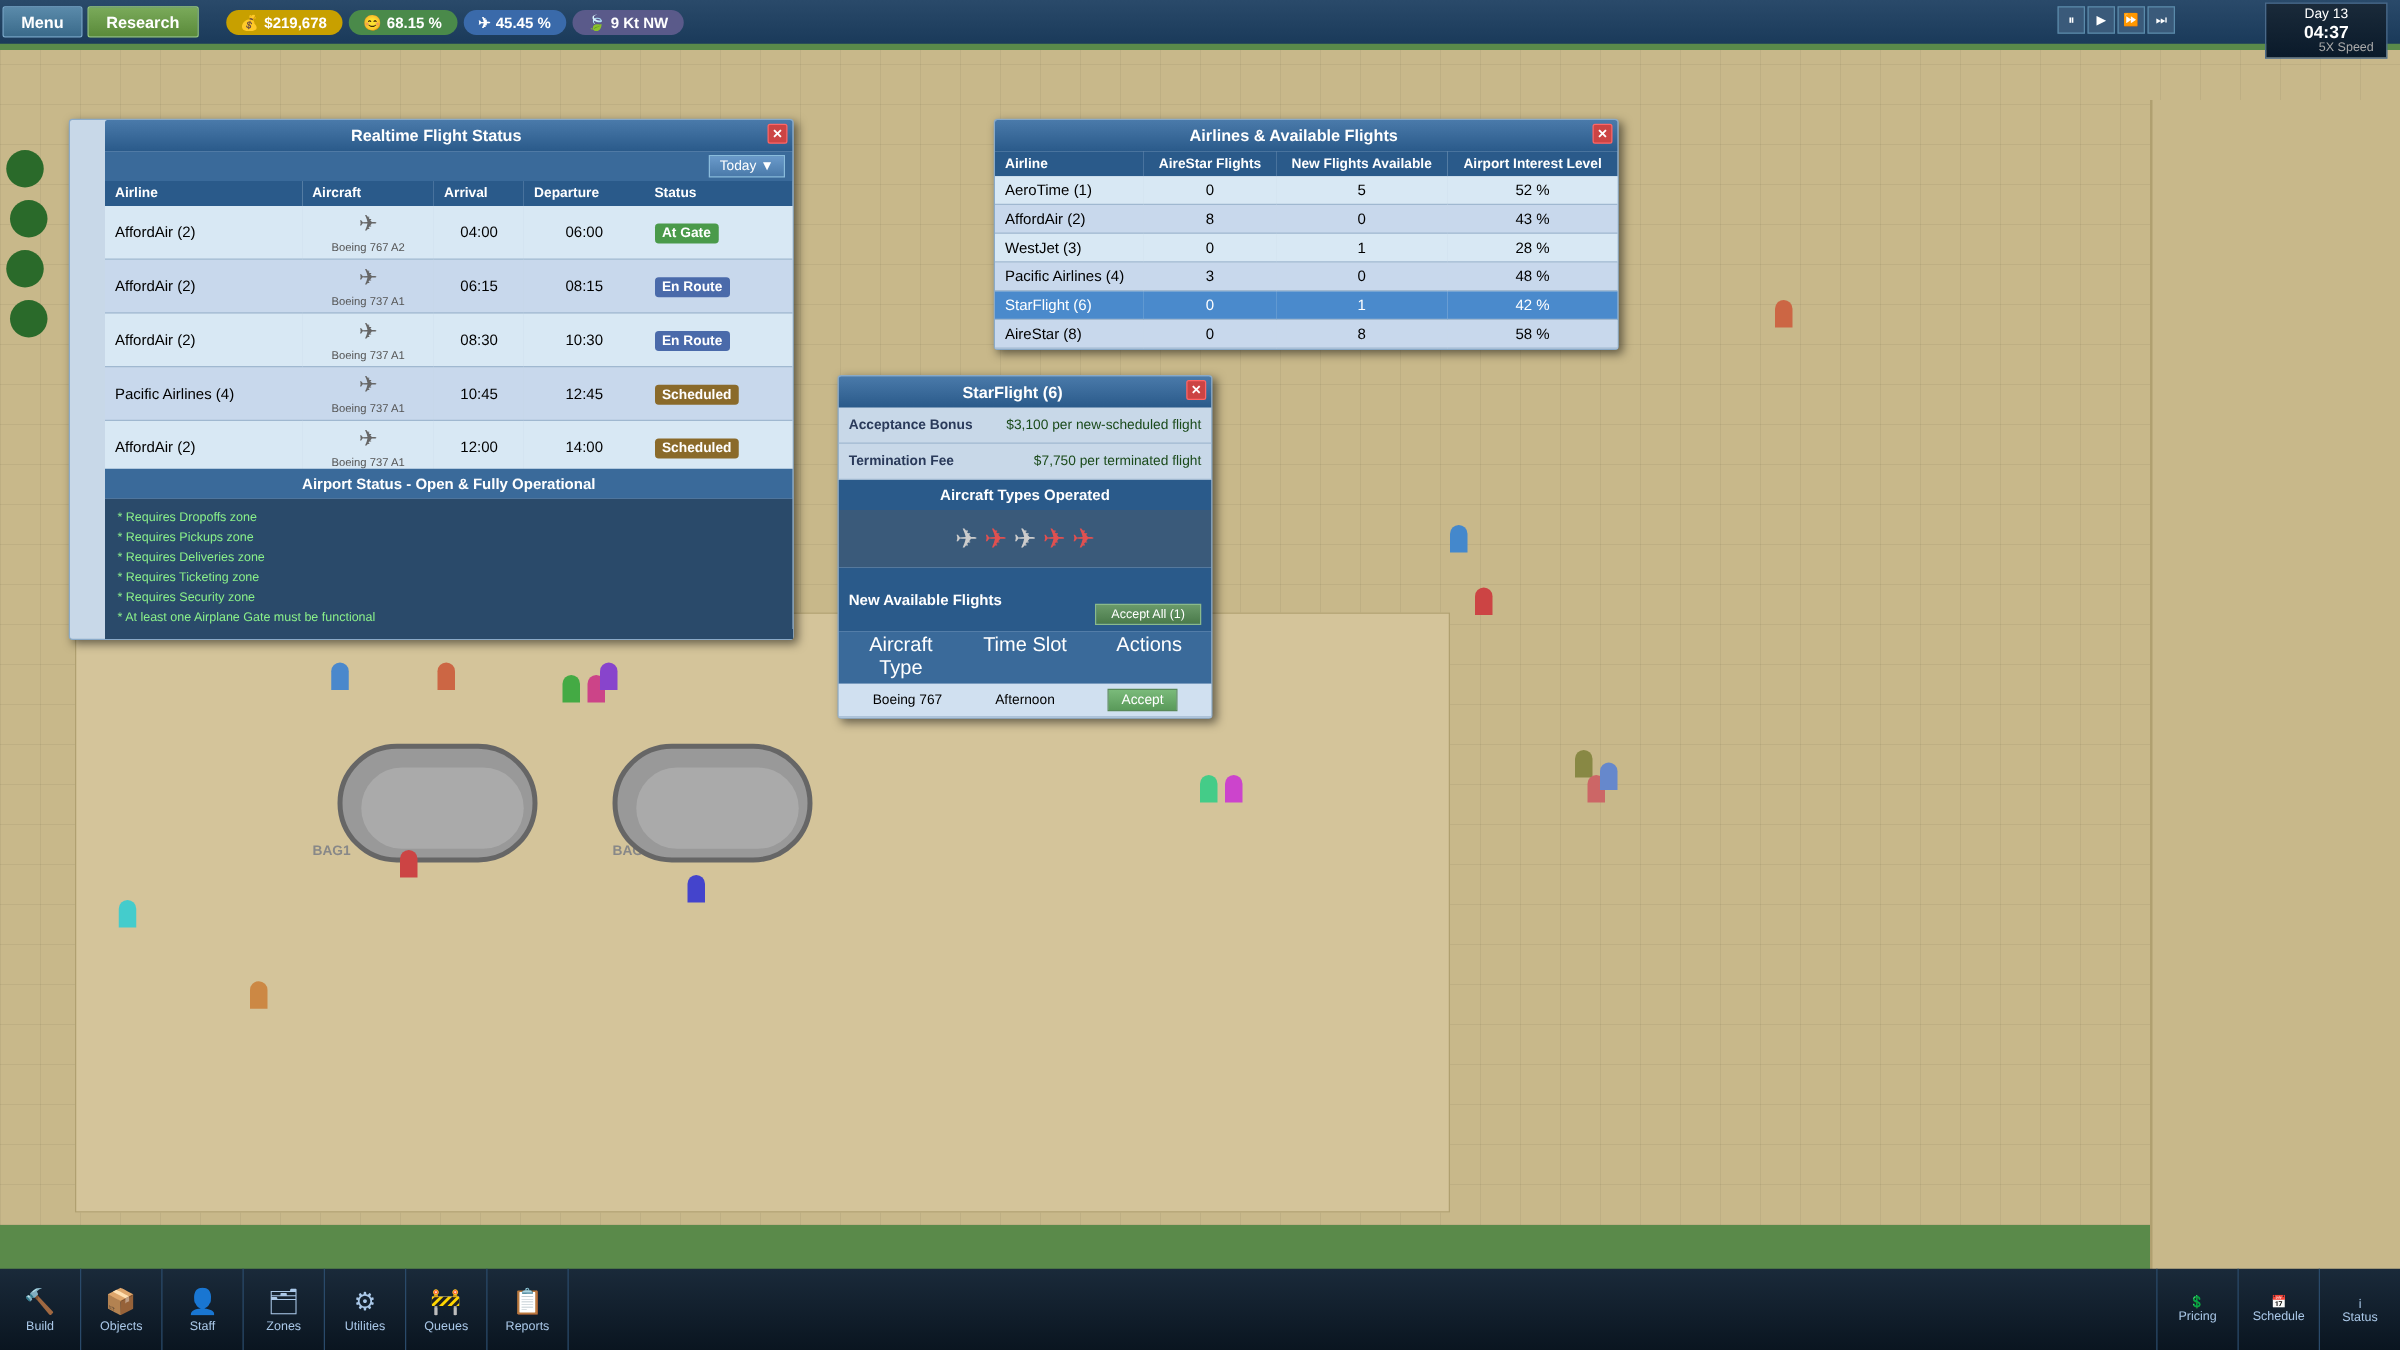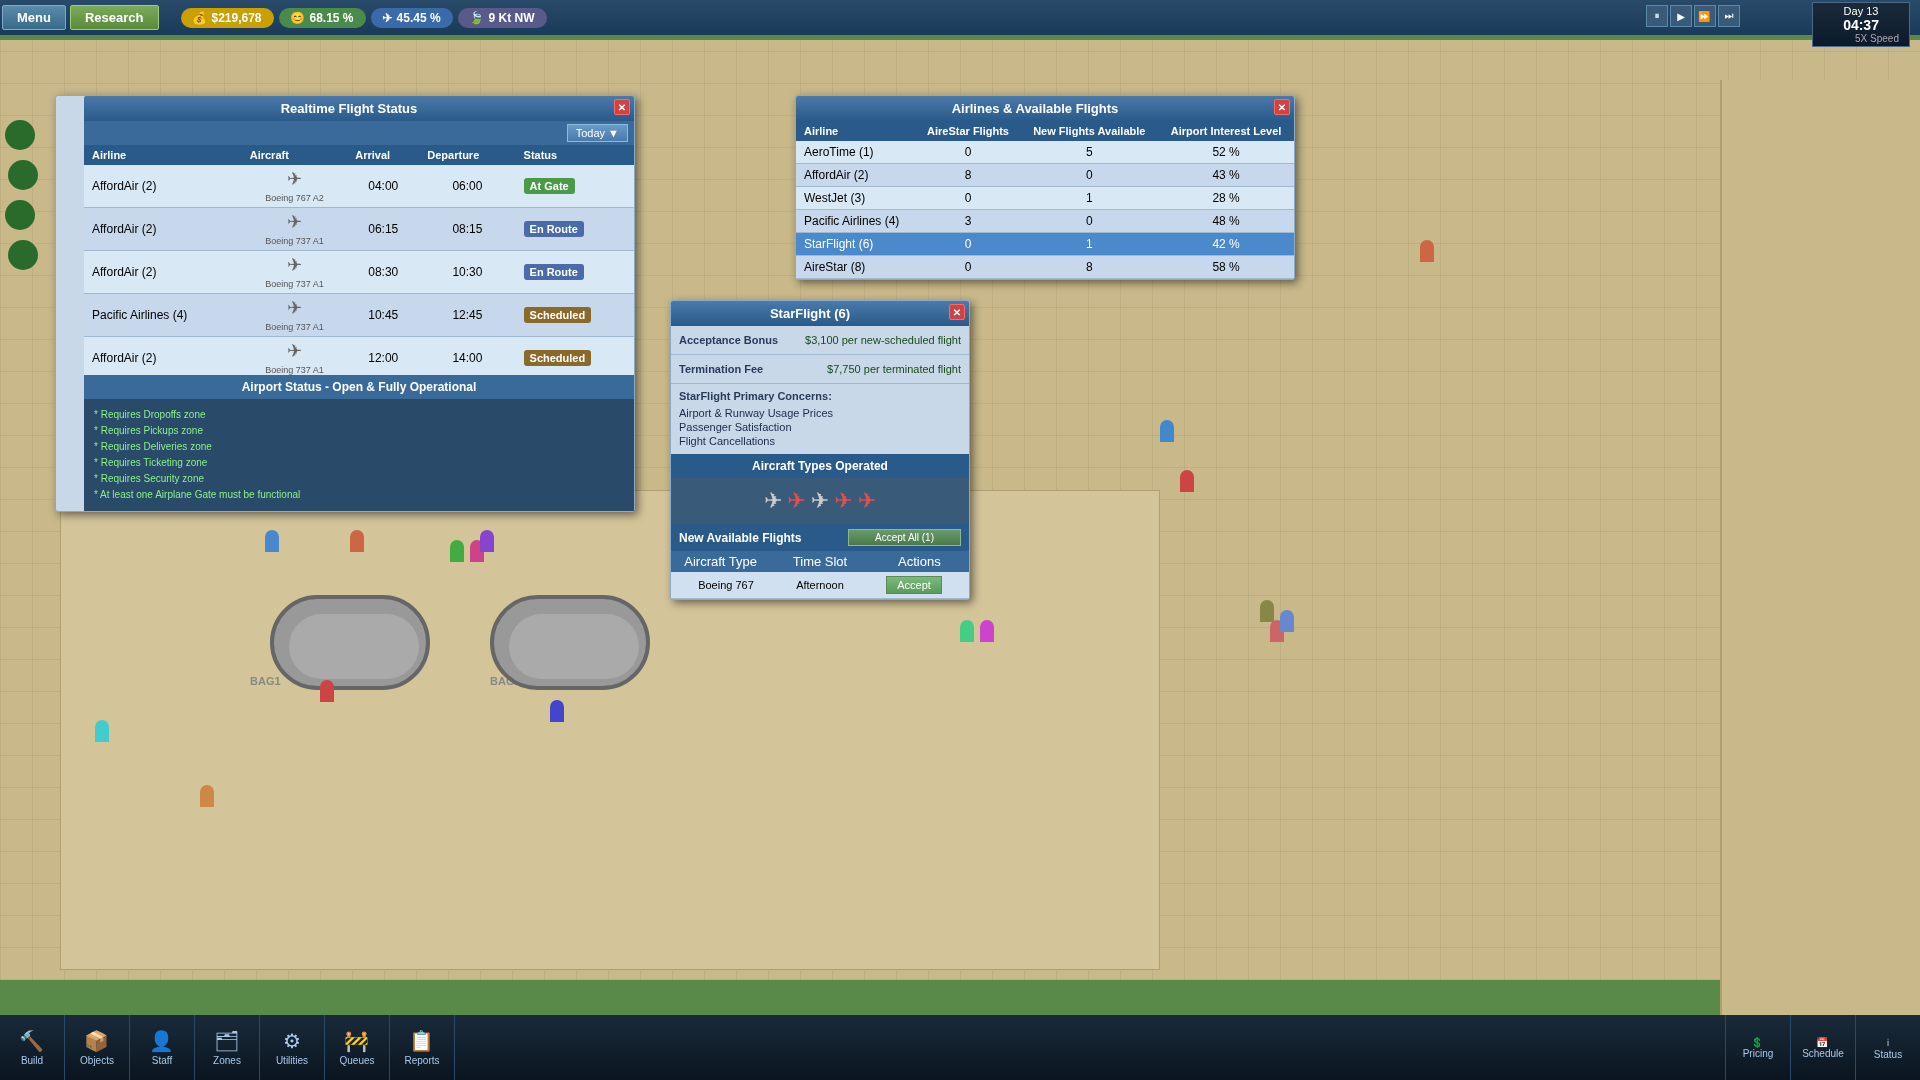--- a/index.html
+++ b/index.html
@@ -375,31 +375,31 @@
       background: #2a5a8a;
       color: #fff;
       font-weight: bold;
       font-size: 12px;
     }
 
     .accept-all-btn {
       background: linear-gradient(180deg, #6a9a6a 0%, #4a7a4a 100%);
       border: 1px solid #8aba8a;
       color: #fff;
-      padding: 2px 26px;
+      padding: 2px 12px;
       font-size: 10px;
       cursor: pointer;
+      margin-top: 24px;
     }
 
     .flights-sub-header {
       display: flex;
       background: #3a6a9a;
       color: #fff;
-      font-size: 13px;
-      align-items: flex-end;
+      font-size: 16px;
     }
 
     .flights-sub-header div {
       padding: 3px 8px;
       flex: 1;
       text-align: center;
     }
 
     .flight-row {
       display: flex;
@@ -697,28 +697,20 @@
   <div class="sf-info-row">
     <span class="label">Acceptance Bonus</span>
     <span class="value">$3,100 per new-scheduled flight</span>
   </div>
 
   <div class="sf-info-row">
     <span class="label">Termination Fee</span>
     <span class="value">$7,750 per terminated flight</span>
   </div>
 
-  <div class="sf-concerns">
-    <div class="title">StarFlight Primary Concerns:</div>
-    <div id="concerns-list">
-        <div class="item">Airport &amp; Runway Usage Prices</div>
-        <div class="item">Passenger Satisfaction</div>
-        <div class="item">Flight Cancellations</div>
-      </div>
-  </div>
 
   <div class="aircraft-types-header">Aircraft Types Operated</div>
   <div class="aircraft-icons-row">
     <span class="aircraft-sprite">✈</span>
     <span class="aircraft-sprite red">✈</span>
     <span class="aircraft-sprite">✈</span>
     <span class="aircraft-sprite red">✈</span>
     <span class="aircraft-sprite red">✈</span>
   </div>
 

